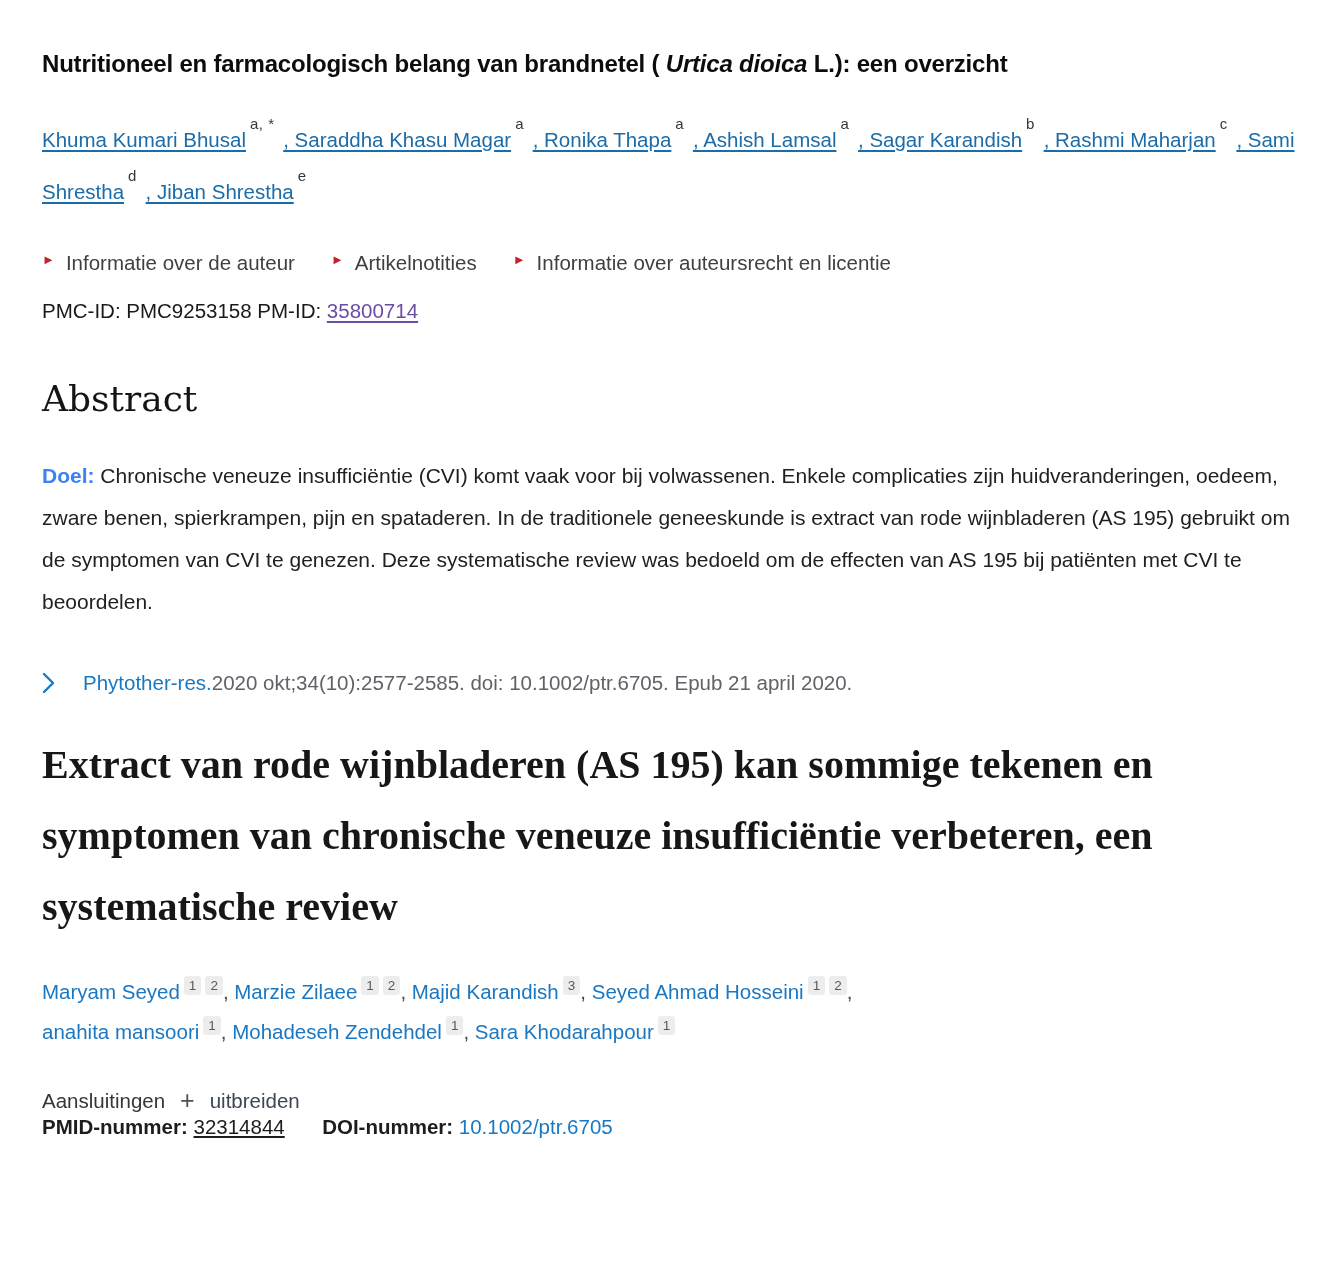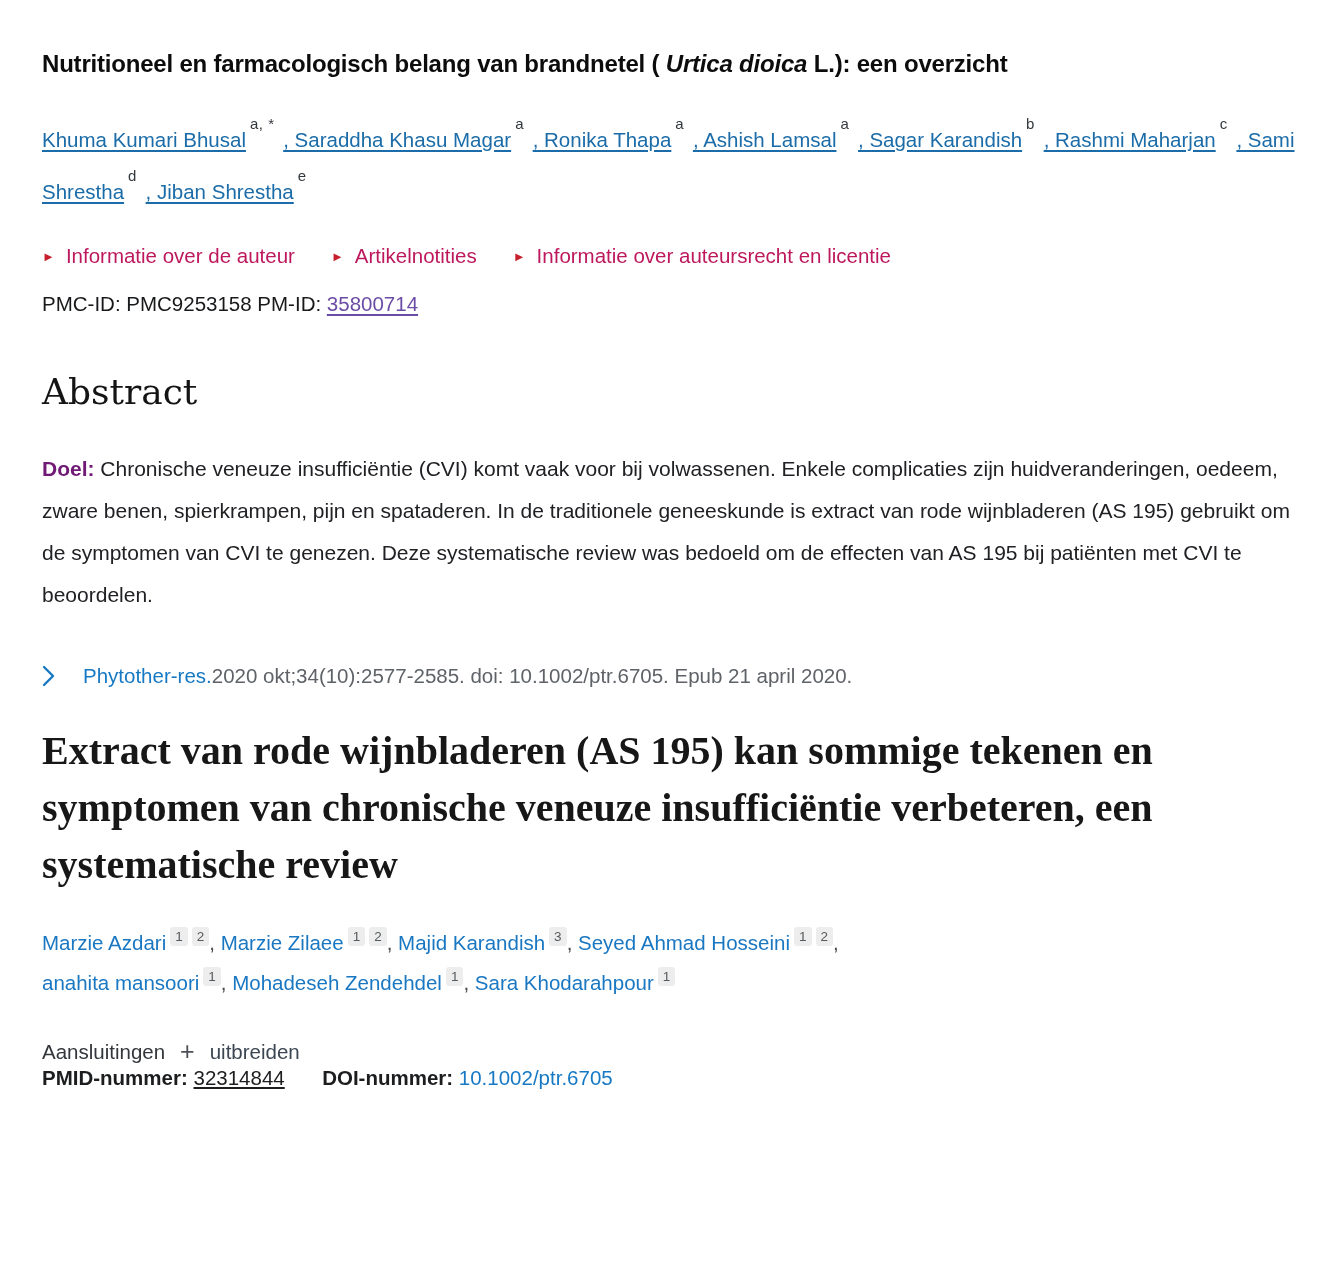--- a/index.html
+++ b/index.html
@@ -31,50 +31,50 @@
     font-size:15px; color:#33383d; vertical-align:18px; line-height:0;
     padding:0 3px 0 4px; letter-spacing:0.5px;
   }
 
   .meta-links {
     display:flex; align-items:center; gap:36px;
     font-size:20.5px; margin:26px 0 24px 0;
   }
   .meta-links .mlink { display:flex; align-items:center; gap:11px; cursor:pointer; }
   .meta-links .arrow { color:#c7202d; font-size:13px; line-height:1; }
-  .meta-links a { color:#be185d; text-decoration:none; }
+  .meta-links a { color:#404040; text-decoration:none;margin-top:7px; }
 
   .ids-row { font-size:20.5px; color:#18191b; margin-bottom:55px; }
   .ids-row a.visited {
     color:#6b4da5; text-decoration:underline; text-underline-offset:3px; cursor:pointer;
   }
 
   
   h2.abstract-h {
     font-family:"DejaVu Serif", "Liberation Serif", serif;
     font-size:36px; font-weight:500; color:#141414; margin:0 0 36px 0;
   }
   p.abstract-p {
     font-size:21px; line-height:42px; color:#202124;
     max-width:1250px; margin-bottom:48px;
   }
-  p.abstract-p b { font-weight:700; color:#701a75; }
+  p.abstract-p b { font-weight:700; color:#3b82f6; }
 
   
   .citation {
     display:flex; align-items:center; gap:28px;
     font-size:20.5px; color:#5f6368; margin-bottom:34px;
   }
   .citation .chev { display:inline-flex; align-items:center; }
   .citation a.journal { color:#1779c4; text-decoration:none; cursor:pointer; }
 
   
   h2.title2 {
     font-family:"Liberation Serif", serif;
-    font-size:40px; font-weight:700; line-height:57px;
+    font-size:40px; font-weight:700; line-height:71px;
     color:#171717; max-width:1170px; margin:0 0 30px 0;
   }
   .authors2 {
     font-size:20.5px; line-height:40px; color:#4a4a4a; max-width:1060px;
     margin-bottom:26px;
   }
   .authors2 a { color:#1a77c2; text-decoration:none; cursor:pointer; }
   .authors2 sup.badge {
     display:inline-block; background:#ededed; color:#555a5e;
     font-size:13.5px; line-height:19px; padding:0 5px; border-radius:3px;
@@ -143,21 +143,21 @@
       <svg width="13" height="22" viewBox="0 0 13 22">
           <polyline points="2,2 11,11 2,20" fill="none" stroke="#1779c4" stroke-width="2.4" stroke-linecap="round" stroke-linejoin="round"></polyline>
         </svg>
     </span>
     <span><a class="journal">Phytother-res.</a><span>2020 okt;34(10):2577-2585. doi: 10.1002/ptr.6705. Epub 21 april 2020.</span></span>
   </div>
 
   <h2 class="title2">Extract van rode wijnbladeren (AS 195) kan sommige tekenen en symptomen van chronische veneuze insufficiëntie verbeteren, een systematische review</h2>
 
   <div class="authors2">
-    <span><a>Marzie Azdari</a><sup class="badge">1</sup><sup class="badge">2</sup><span class="sep">, </span></span>
+    <span><a>Maryam Seyed</a><sup class="badge">1</sup><sup class="badge">2</sup><span class="sep">, </span></span>
     <span><a>Marzie Zilaee</a><sup class="badge">1</sup><sup class="badge">2</sup><span class="sep">, </span></span>
     <span><a>Majid Karandish</a><sup class="badge">3</sup><span class="sep">, </span></span>
     <span><a>Seyed Ahmad Hosseini</a><sup class="badge">1</sup><sup class="badge">2</sup><span class="sep">,</span></span>
     <br>
     <span><a>anahita mansoori</a><sup class="badge">1</sup><span class="sep">, </span></span>
     <span><a>Mohadeseh Zendehdel</a><sup class="badge">1</sup><span class="sep">, </span></span>
     <span><a>Sara Khodarahpour</a><sup class="badge">1</sup></span>
   </div>
 
   <div class="affil-row">

